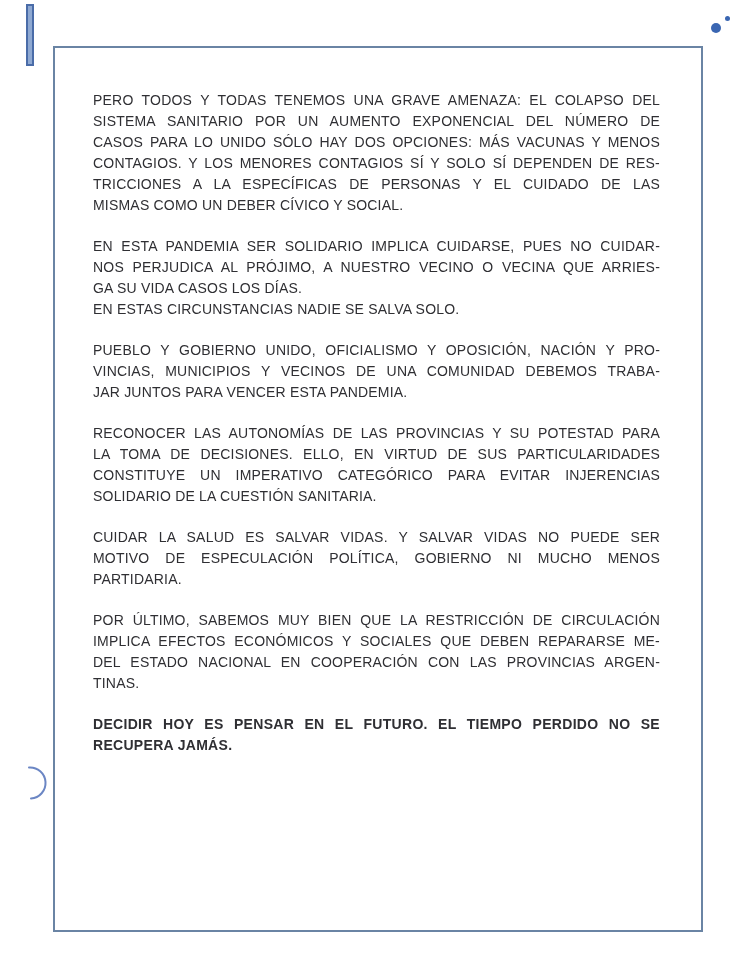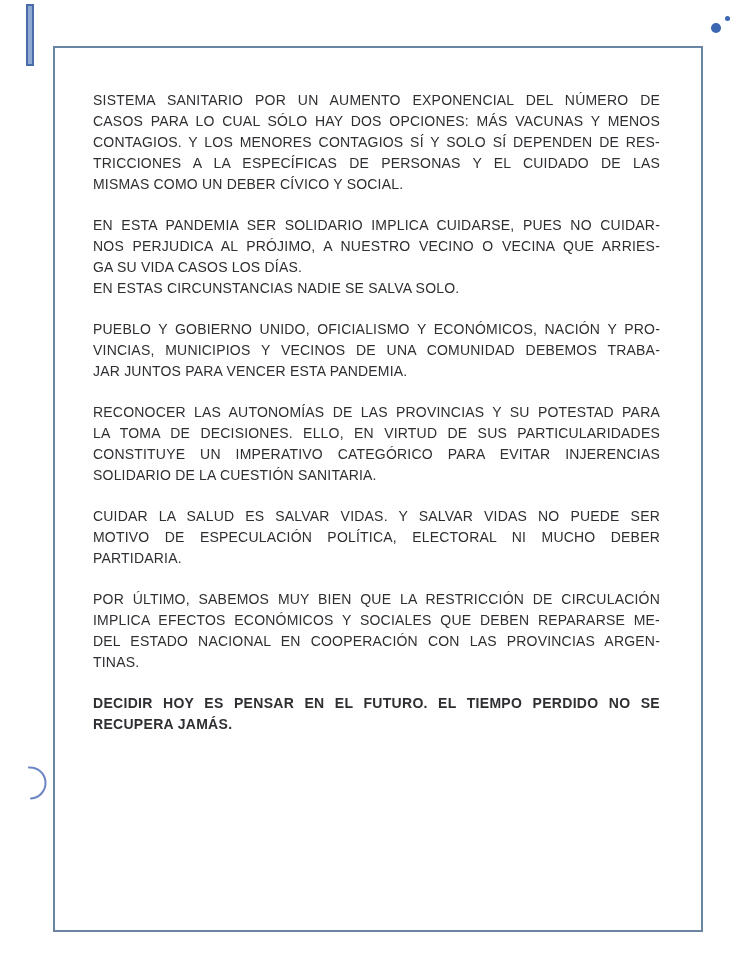--- a/index.html
+++ b/index.html
@@ -85,46 +85,47 @@
 <div class="dot-small"></div>
 
 <svg class="arc-svg" viewBox="0 0 42 40" xmlns="http://www.w3.org/2000/svg">
   <path d="M 19 4.5 A 15.5 15.5 0 0 1 21 35.5" fill="none" stroke="var(--arc)" stroke-width="2" stroke-linecap="round"></path>
 </svg>
 
 <div class="frame"></div>
 
 <div class="content" id="paragraphs">
     <div class="paragraph">
+      <div class="line jl">PERO TODOS Y TODAS TENEMOS UNA GRAVE AMENAZA: EL COLAPSO DEL</div>
       <div class="line jl">SISTEMA SANITARIO POR UN AUMENTO EXPONENCIAL DEL NÚMERO DE</div>
-      <div class="line jl">CASOS PARA LO CUAL SÓLO HAY DOS OPCIONES: MÁS VACUNAS Y MENOS</div>
+      <div class="line jl">CASOS PARA LO UNIDO SÓLO HAY DOS OPCIONES: MÁS VACUNAS Y MENOS</div>
       <div class="line jl">CONTAGIOS. Y LOS MENORES CONTAGIOS SÍ Y SOLO SÍ DEPENDEN DE RES-</div>
       <div class="line jl">TRICCIONES A LA ESPECÍFICAS DE PERSONAS Y EL CUIDADO DE LAS</div>
       <div class="line">MISMAS COMO UN DEBER CÍVICO Y SOCIAL.</div>
     </div>
     <div class="paragraph">
       <div class="line jl">EN ESTA PANDEMIA SER SOLIDARIO IMPLICA CUIDARSE, PUES NO CUIDAR-</div>
       <div class="line jl">NOS PERJUDICA AL PRÓJIMO, A NUESTRO VECINO O VECINA QUE ARRIES-</div>
       <div class="line">GA SU VIDA CASOS LOS DÍAS.</div>
       <div class="line">EN ESTAS CIRCUNSTANCIAS NADIE SE SALVA SOLO.</div>
     </div>
     <div class="paragraph">
-      <div class="line jl">PUEBLO Y GOBIERNO UNIDO, OFICIALISMO Y ECONÓMICOS, NACIÓN Y PRO-</div>
+      <div class="line jl">PUEBLO Y GOBIERNO UNIDO, OFICIALISMO Y OPOSICIÓN, NACIÓN Y PRO-</div>
       <div class="line jl">VINCIAS, MUNICIPIOS Y VECINOS DE UNA COMUNIDAD DEBEMOS TRABA-</div>
       <div class="line">JAR JUNTOS PARA VENCER ESTA PANDEMIA.</div>
     </div>
     <div class="paragraph">
       <div class="line jl">RECONOCER LAS AUTONOMÍAS DE LAS PROVINCIAS Y SU POTESTAD PARA</div>
       <div class="line jl">LA TOMA DE DECISIONES. ELLO, EN VIRTUD DE SUS PARTICULARIDADES</div>
       <div class="line jl">CONSTITUYE UN IMPERATIVO CATEGÓRICO PARA EVITAR INJERENCIAS</div>
       <div class="line">SOLIDARIO DE LA CUESTIÓN SANITARIA.</div>
     </div>
     <div class="paragraph">
       <div class="line jl">CUIDAR LA SALUD ES SALVAR VIDAS. Y SALVAR VIDAS NO PUEDE SER</div>
-      <div class="line jl">MOTIVO DE ESPECULACIÓN POLÍTICA, ELECTORAL NI MUCHO DEBER</div>
+      <div class="line jl">MOTIVO DE ESPECULACIÓN POLÍTICA, GOBIERNO NI MUCHO MENOS</div>
       <div class="line">PARTIDARIA.</div>
     </div>
     <div class="paragraph">
       <div class="line jl">POR ÚLTIMO, SABEMOS MUY BIEN QUE LA RESTRICCIÓN DE CIRCULACIÓN</div>
       <div class="line jl">IMPLICA EFECTOS ECONÓMICOS Y SOCIALES QUE DEBEN REPARARSE ME-</div>
       <div class="line jl">DEL ESTADO NACIONAL EN COOPERACIÓN CON LAS PROVINCIAS ARGEN-</div>
       <div class="line">TINAS.</div>
     </div>
     <div class="paragraph bold">
       <div class="line jl">DECIDIR HOY ES PENSAR EN EL FUTURO. EL TIEMPO PERDIDO NO SE</div>

